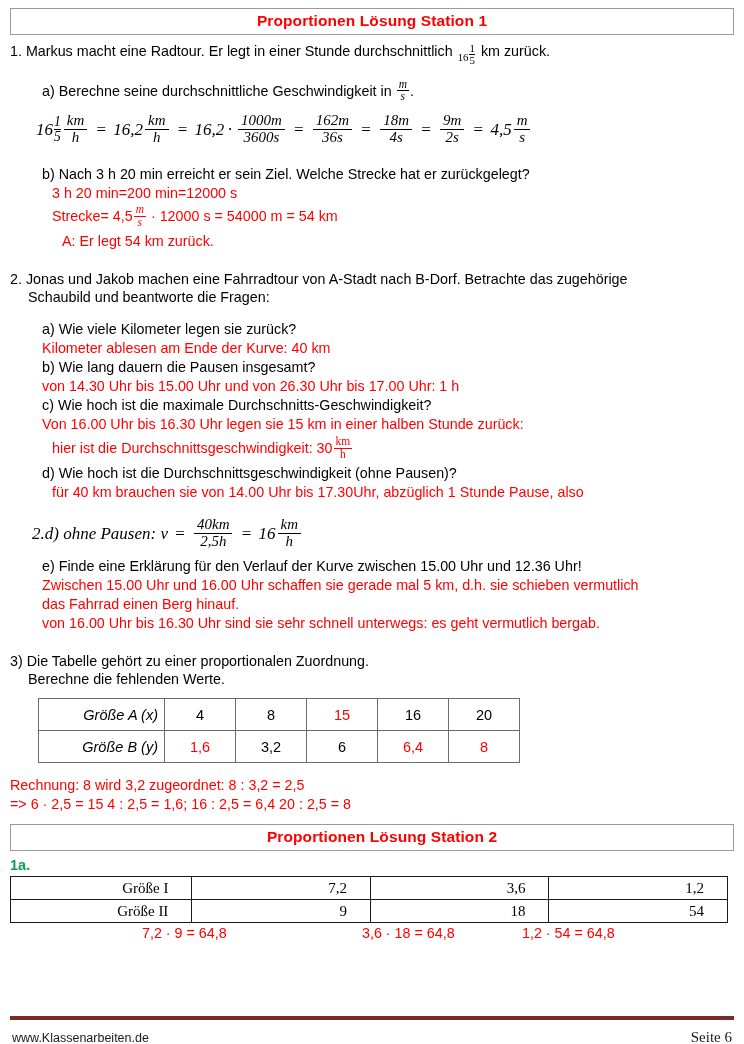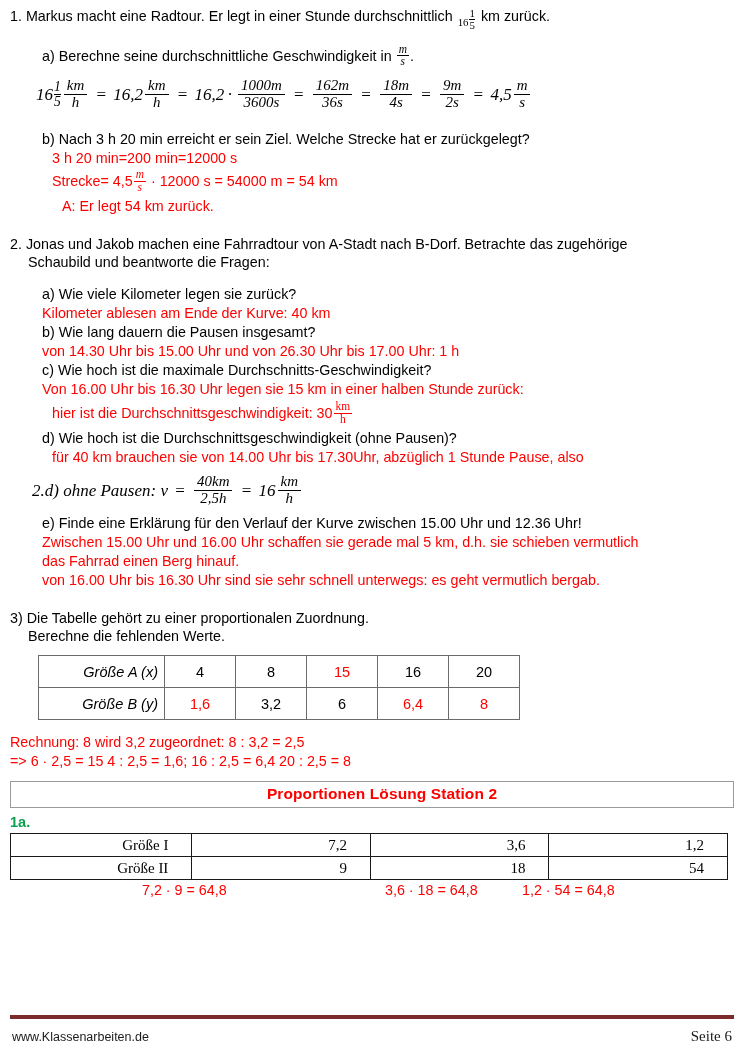--- a/index.html
+++ b/index.html
@@ -162,21 +162,21 @@
 
   .mult-row {
     position: relative;
     height: 22px;
     margin-top: 2px;
     font-size: 14.3px;
     color: #fe0000;
   }
   .mult-row span { position: absolute; top: 0; }
   #mult-0 { left: 132px; }
-  #mult-1 { left: 352px; margin-left: 23px; }
+  #mult-1 { left: 352px; }
   #mult-2 { left: 512px; }
 
   
   .footer-rule {
     border: none;
     border-top: 4px solid #7b2b2b;
     margin: 0;
     position: absolute;
     left: 10px;
     right: 10px;
@@ -204,20 +204,21 @@
 
   .gap-sm { height: 7px; }
   .gap-md { height: 13px; }
   .gap-lg { height: 19px; }
 </style>
 </head>
 <body>
 
 <div class="page">
 
+  <div class="station-bar" id="station-bar-1">Proportionen  Lösung Station 1</div>
 
   <div class="ln" style="margin-top:7px;">
     <span>1. Markus macht eine Radtour. Er legt in einer Stunde durchschnittlich</span>
     <span class="mixed">16<span class="mixed" style="vertical-align:-0.30em;font-size:1em;"><span class="num">1</span><span class="den">5</span></span></span>
     <span>km zurück.</span>
   </div>
 
   <div class="gap-md"></div>
 
   <div class="ln ind-2">
@@ -268,21 +269,21 @@
   <div class="ln ind-2">b) Wie lang dauern die Pausen insgesamt?</div>
   <div class="ln ind-2 red">von 14.30 Uhr bis 15.00 Uhr und von 26.30 Uhr bis 17.00 Uhr: 1 h</div>
   <div class="ln ind-2">c) Wie hoch ist die maximale Durchschnitts-Geschwindigkeit?</div>
   <div class="ln ind-2 red">Von 16.00 Uhr bis 16.30 Uhr legen sie 15 km in einer halben Stunde zurück:</div>
   <div class="ln ind-3 red" style="margin-top:3px;">
     <span>hier ist die Durchschnittsgeschwindigkeit: 30</span><span class="frac" style="font-family:'Liberation Serif',serif;"><span class="num">km</span><span class="den">h</span></span>
   </div>
   <div class="ln ind-2" style="margin-top:3px;">d) Wie hoch ist die Durchschnittsgeschwindigkeit (ohne Pausen)?</div>
   <div class="ln ind-3 red">für 40 km brauchen sie von 14.00 Uhr bis 17.30Uhr, abzüglich 1 Stunde Pause, also</div>
 
-  <div class="math" style="margin-left:22px;margin-top:8px;">
+  <div class="math" style="margin-left:22px;margin-top:16px;">
     <span class="it">2.d) ohne Pausen</span><span class="it">:</span>
     <span class="it">v</span>
     <span class="op">=</span>
     <span class="mfrac"><span class="num it">40km</span><span class="den it">2,5h</span></span>
     <span class="op">=</span>
     <span class="it">16</span><span class="mfrac"><span class="num it">km</span><span class="den it">h</span></span>
   </div>
 
   <div class="gap-sm"></div>
 

